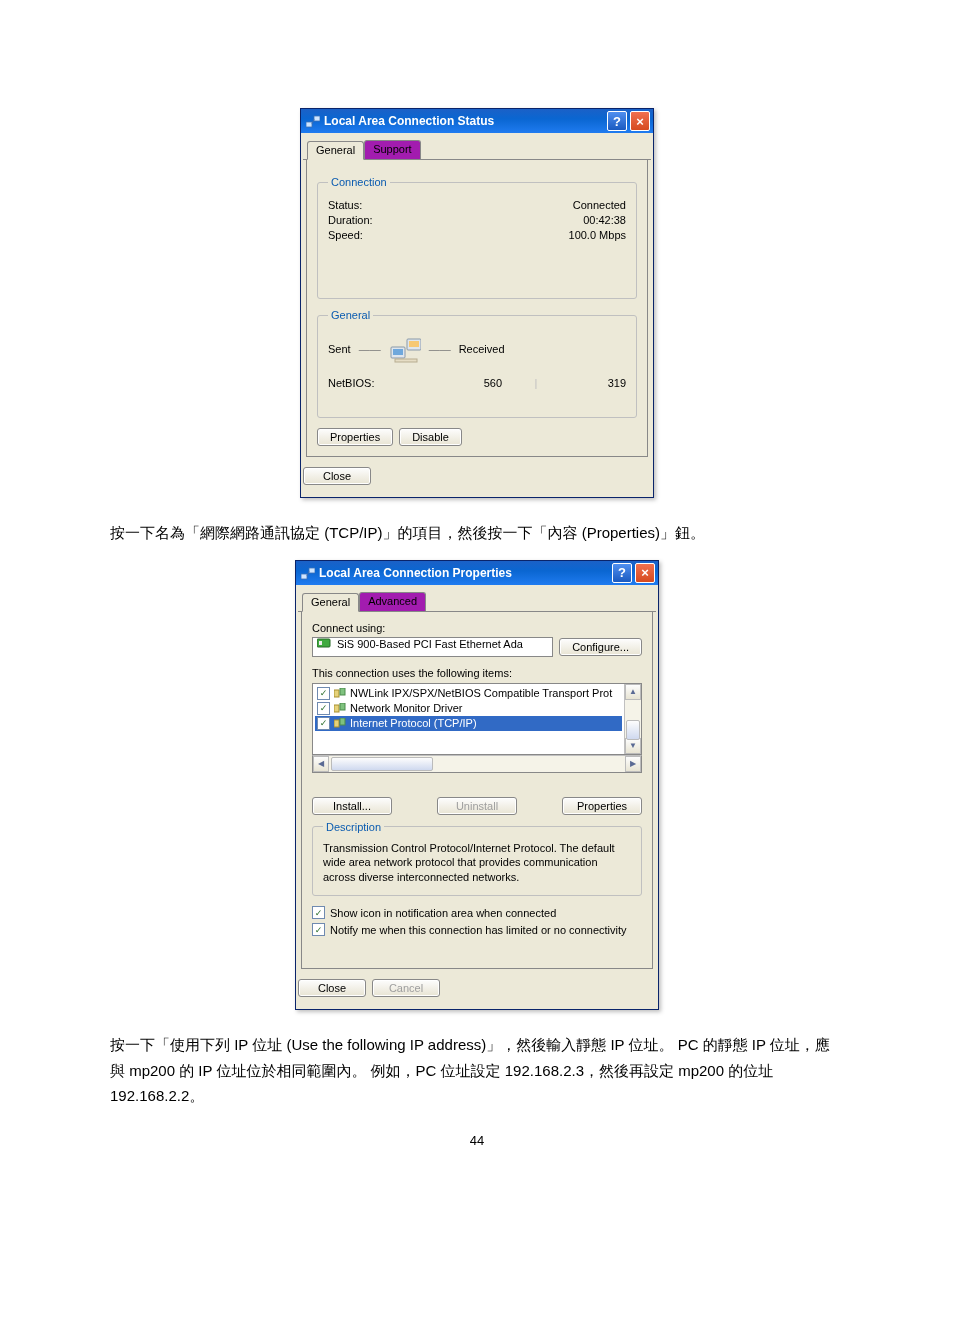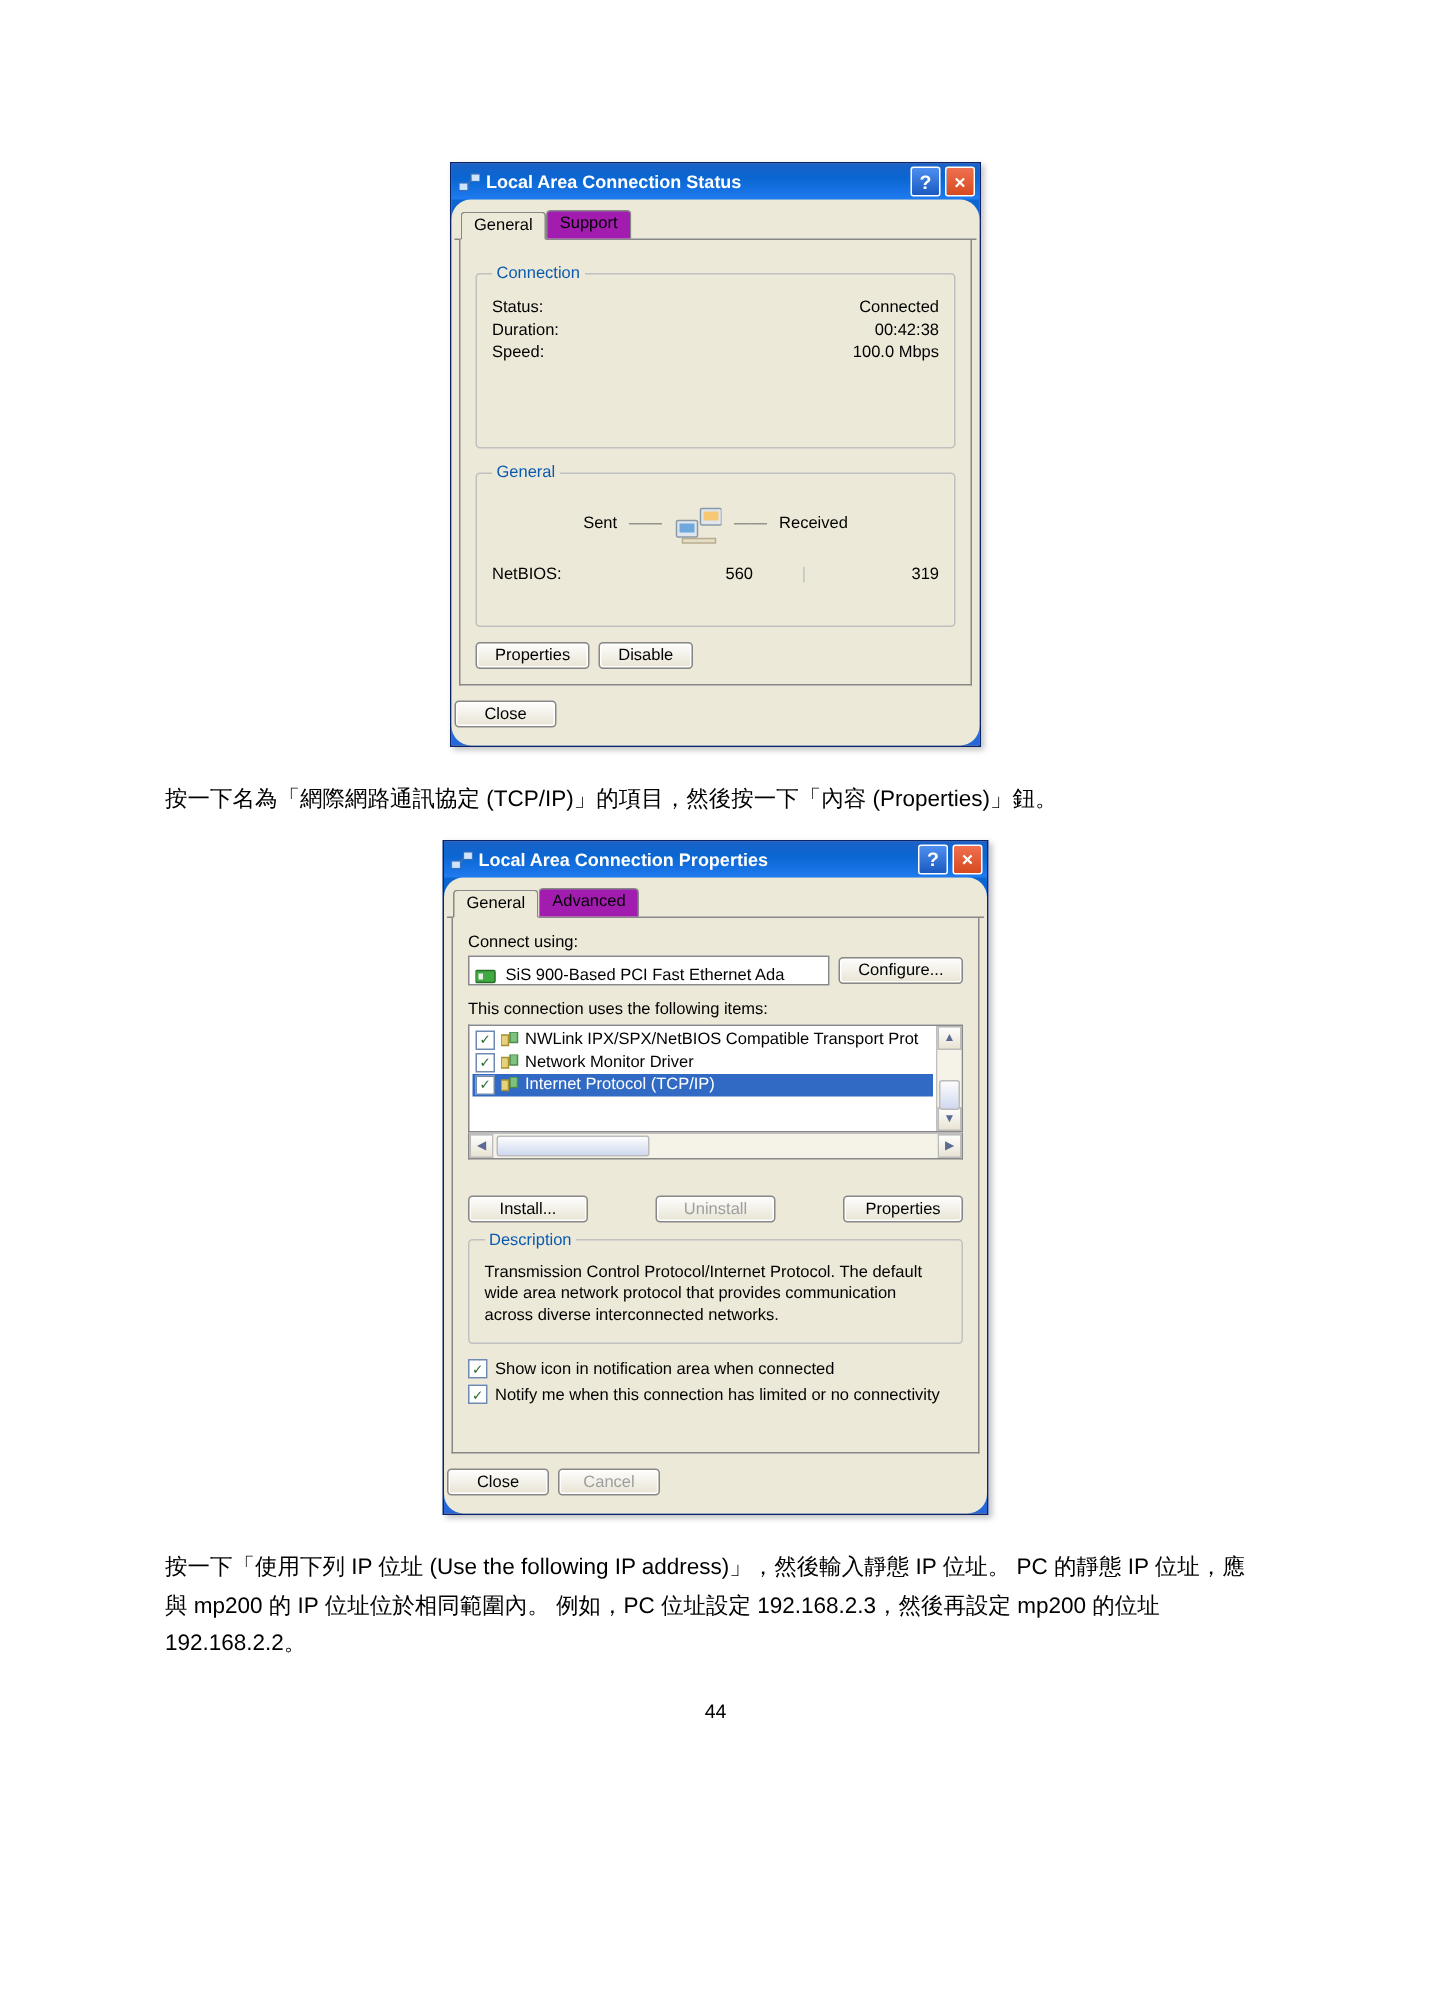--- a/index.html
+++ b/index.html
@@ -57,21 +57,20 @@
     color: #fff;
     background: linear-gradient(#4f8ff0, #1a5ac0);
     cursor: default;
   }
   .titlebtn.close {
     background: linear-gradient(#f0704f, #d64a1f);
   }
   .dlg-body {
     background: #ece9d8;
     padding: 2px 2px 10px 2px;
-    border-radius: 13px;
   }
   .tabs {
     display: flex;
     padding: 5px 0 0 4px;
     border-bottom: 1px solid #888;
     position: relative;
     z-index: 2;
   }
   .tab {
     border: 1px solid #888;
@@ -114,21 +113,21 @@
   }
   .kv-row {
     display: flex;
     justify-content: space-between;
     margin: 3px 0;
     font-size: 11px;
   }
   .activity-line {
     display: flex;
     align-items: center;
-    justify-content: center;
+    justify-content: flex-start;
     gap: 8px;
     font-size: 11px;
     margin: 4px 0 12px 0;
   }
   .activity-icon {
     width: 32px; height: 32px;
     display: flex; align-items: flex-end; justify-content: center;
   }
   .pkt-row {
     display: flex;
@@ -179,21 +178,21 @@
     align-items: center;
     gap: 6px;
     margin: 3px 0 6px 0;
   }
   .readonly-field {
     border: 1px solid #888;
     background: #fff;
     flex: 1;
     height: 18px;
     display: flex;
-    align-items: flex-end;
+    align-items: flex-start;
     padding: 0 4px;
     font-size: 11px;
     gap: 6px;
     min-width: 0;
   }
   .items-label { font-size: 11px; margin: 10px 0 4px 0; }
   .item-list {
     border: 1px solid #888;
     border-right: none;
     background: #fff;

